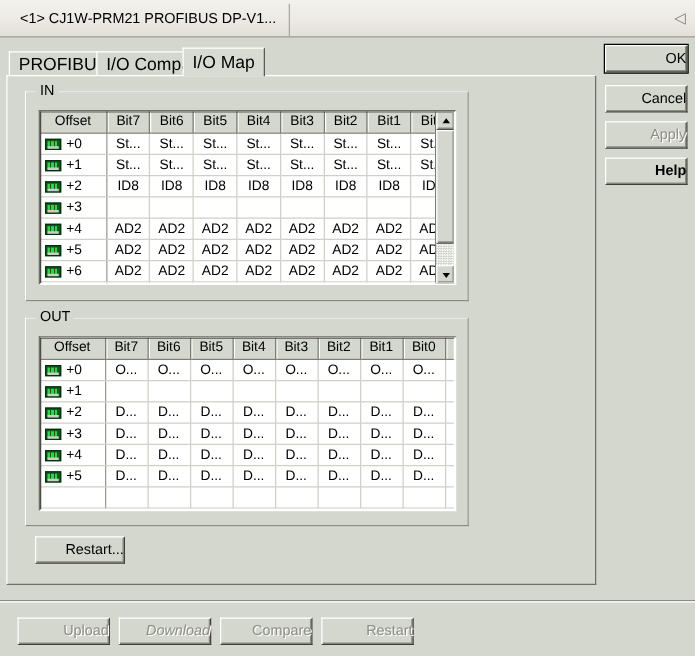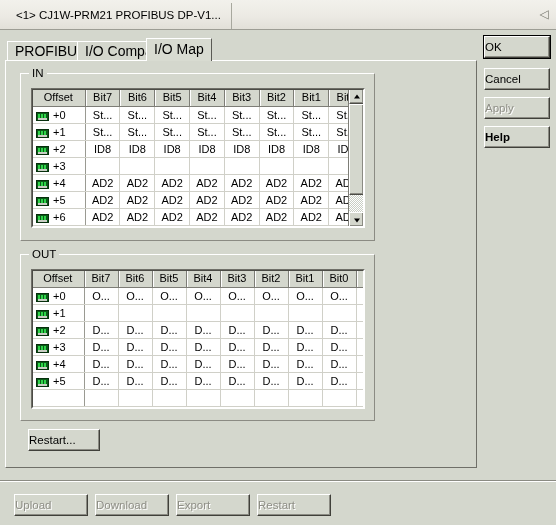--- a/index.html
+++ b/index.html
@@ -250,21 +250,21 @@
 
   
   .btn {
     background: #d4d7cd;
     border: 1px solid #ffffff;
     border-right-color: #40403a;
     border-bottom-color: #40403a;
     box-shadow: inset -1px -1px 0 #8b8b83;
     font-family: "Liberation Sans", sans-serif;
     font-size: 11.5px;
-    text-align: left;
+    text-align: right;
     color: #000;
     cursor: default;
     user-select: none;
     padding: 0;
   }
   .btn.disabled {
     color: #8e8e86;
     text-shadow: 1px 1px 0 #ffffff;
   }
   .btn.default {
@@ -281,21 +281,21 @@
   
   #bottom-sep {
     position: absolute; left: 0; top: 480px; width: 556px; height: 2px;
     border-top: 1px solid #8b8b83;
     border-bottom: 1px solid #ffffff;
   }
   .bottom-btn {
     position: absolute; top: 494px; width: 74px; height: 22px;
   }
   #btn-upload   { left: 14px; }
-  #btn-download { left: 95px; }
+  #btn-download { left: 95px; font-style: italic; }
   #btn-compare  { left: 176px; }
   #btn-restart  { left: 257px; }
 </style>
 </head>
 <body>
 
 <div id="doc-tabstrip">
   <div class="doc-tab inactive">
     <span>&lt;1&gt; CJ1W-PRM21 PROFIBUS DP-V1...</span>
   </div>
@@ -587,14 +587,14 @@
 </div>
 
 <button class="btn default" id="btn-ok">OK</button>
 <button class="btn" id="btn-cancel">Cancel</button>
 <button class="btn disabled" id="btn-apply" disabled="">Apply</button>
 <button class="btn" id="btn-help">Help</button>
 
 <div id="bottom-sep"></div>
 <button class="btn disabled bottom-btn" id="btn-upload" disabled="">Upload</button>
 <button class="btn disabled bottom-btn" id="btn-download" disabled="">Download</button>
-<button class="btn disabled bottom-btn" id="btn-compare" disabled="">Export</button>
+<button class="btn disabled bottom-btn" id="btn-compare" disabled="">Compare</button>
 <button class="btn disabled bottom-btn" id="btn-restart" disabled="">Restart</button>
 
 </body></html>

